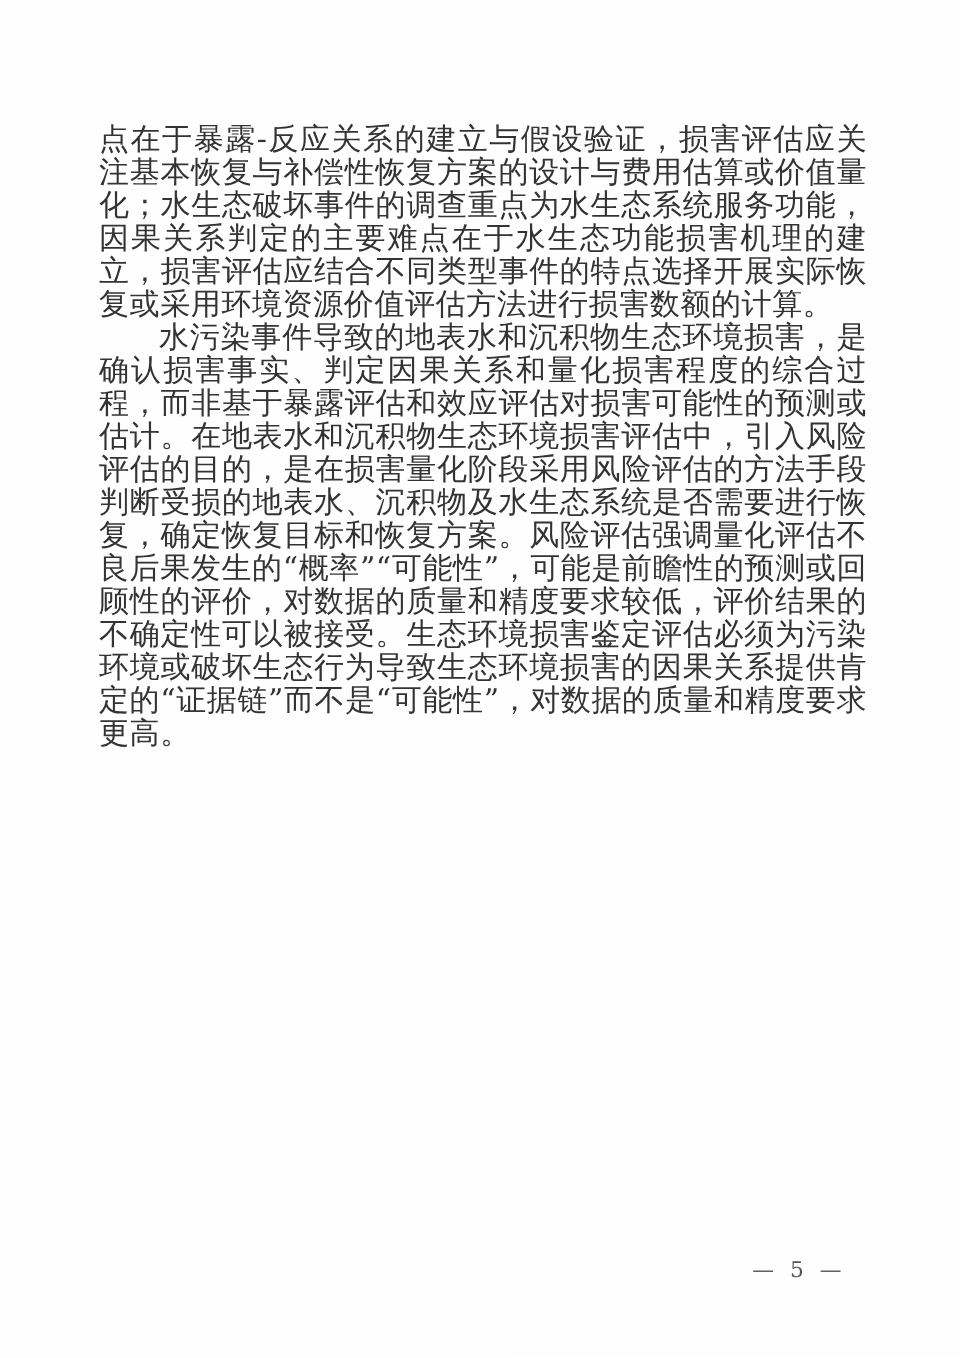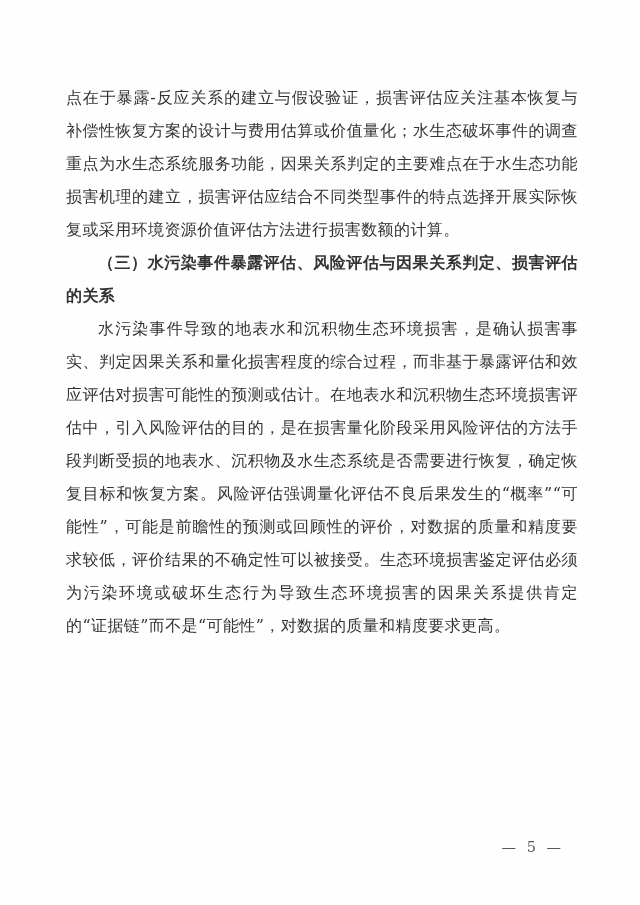--- a/index.html
+++ b/index.html
@@ -13,22 +13,22 @@
     height: 905px;
     background: #fefefe;
     box-sizing: border-box;
     padding: 81px 62px 0 66px;
     font-family: "DejaVu Serif", "Liberation Serif", serif;
     color: #333333;
     overflow: hidden;
   }
   .para, .heading {
     margin: 0;
-    font-size: 16px;
-    line-height: 33px;
+    font-size: 20px;
+    line-height: 22px;
     text-align: justify;
     letter-spacing: 0.4px;
   }
   .indent {
     text-indent: 2em;
   }
   .heading {
     font-weight: bold;
     text-indent: 2em;
   }
@@ -40,19 +40,18 @@
     color: #555555;
     letter-spacing: 3px;
   }
 </style>
 </head>
 <body>
 
 <div class="page">
   <p class="para">点在于暴露-反应关系的建立与假设验证，损害评估应关注基本恢复与补偿性恢复方案的设计与费用估算或价值量化；水生态破坏事件的调查重点为水生态系统服务功能，因果关系判定的主要难点在于水生态功能损害机理的建立，损害评估应结合不同类型事件的特点选择开展实际恢复或采用环境资源价值评估方法进行损害数额的计算。</p>
 
-  <p class="heading">（三）水污染事件暴露评估、风险评估与因果关系判定、损害评估的关系</p>
 
   <p class="para indent">水污染事件导致的地表水和沉积物生态环境损害，是确认损害事实、判定因果关系和量化损害程度的综合过程，而非基于暴露评估和效应评估对损害可能性的预测或估计。在地表水和沉积物生态环境损害评估中，引入风险评估的目的，是在损害量化阶段采用风险评估的方法手段判断受损的地表水、沉积物及水生态系统是否需要进行恢复，确定恢复目标和恢复方案。风险评估强调量化评估不良后果发生的“概率”“可能性”，可能是前瞻性的预测或回顾性的评价，对数据的质量和精度要求较低，评价结果的不确定性可以被接受。生态环境损害鉴定评估必须为污染环境或破坏生态行为导致生态环境损害的因果关系提供肯定的“证据链”而不是“可能性”，对数据的质量和精度要求更高。</p>
 
 
   <div class="page-number">— 5 —</div>
 </div>
 
 </body></html>

